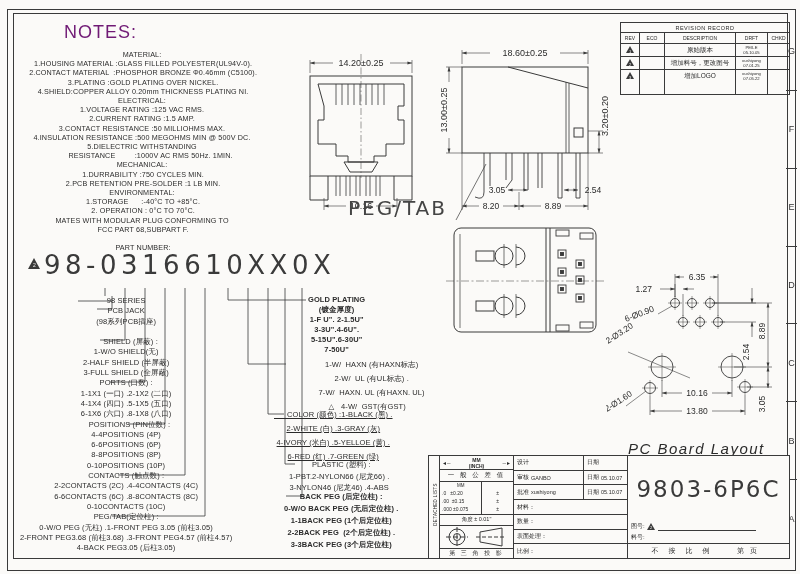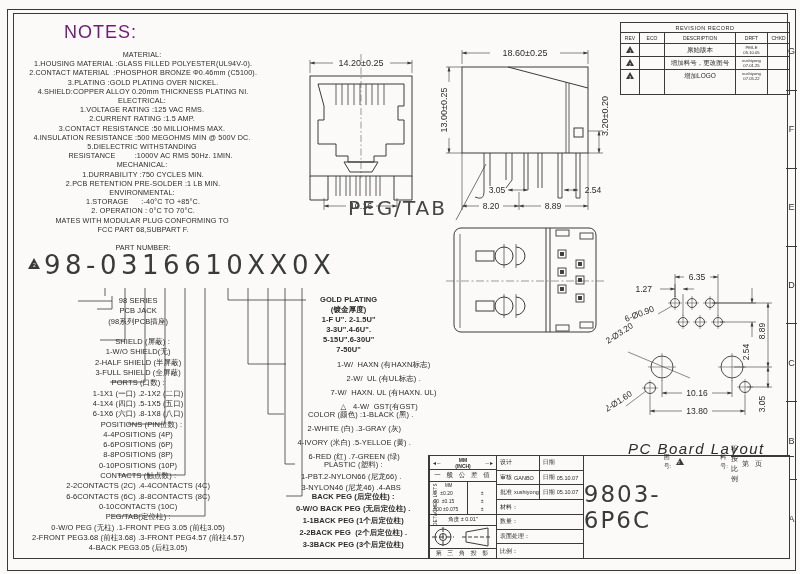--- a/index.html
+++ b/index.html
@@ -22,21 +22,21 @@
   .tri{position:relative;display:inline-block;}
   .tri::before{content:"";position:absolute;left:0;top:0;border-style:solid;border-color:transparent;border-bottom-color:#3a3a3a;}
   .tri i{position:absolute;left:0;right:0;text-align:center;color:#fbfaf8;font-style:normal;}
   .tri.big{width:13px;height:12px;margin:8px 3px 0 0;}
   .tri.big::before{border-width:0 6.5px 11px 6.5px;}
   .tri.big i{top:4px;font-size:5px;}
   .tri.tiny{width:9px;height:8px;}
   .tri.tiny::before{border-width:0 4.5px 7.5px 4.5px;}
   .tri.tiny i{top:2.5px;font-size:4px;}
   .blk{font-size:7.5px;line-height:10.3px;letter-spacing:.1px;}
-  .blk>div{min-height:10.3px;margin-left:12px;}
+  .blk>div{min-height:10.3px;}
   .blk.lh14>div{min-height:14px;line-height:14px;}
   .blk.lh10>div{min-height:10px;line-height:10px;font-weight:bold;}
   .blk.lh11>div{min-height:11.5px;line-height:11.5px;}
   .blk.lh12>div{min-height:12px;line-height:12px;font-weight:bold;}
   .pegtab{left:348px;top:196px;font-size:20px;letter-spacing:2px;color:#444;font-family:"DejaVu Sans",sans-serif;}
   svg{font-family:"Liberation Sans",sans-serif;}
   svg text{fill:#2b2b2b;}
   
   .revtbl{left:620px;top:22px;width:168px;border:1px solid #3a3a3a;font-size:5px;}
   .rt-title{height:9px;border-bottom:1px solid #3a3a3a;display:flex;align-items:center;justify-content:center;font-size:5.5px;letter-spacing:.5px;}
@@ -67,21 +67,21 @@
   .tb-proj svg{stroke:#3a3a3a;fill:none;stroke-width:1;}
   .tb-projlbl{flex:1;display:flex;align-items:center;justify-content:center;font-size:6px;letter-spacing:2px;border-top:1px solid #3a3a3a;}
   .tb-mid{width:113px;border-right:1px solid #3a3a3a;display:flex;flex-direction:column;}
   .tm-row{flex:1;display:flex;align-items:center;border-bottom:1px solid #3a3a3a;padding-left:3px;}
   .tm-row:last-child{border-bottom:none;}
   .tm-label{font-size:6px;margin-right:2px;white-space:nowrap;}
   .tm-val{font-size:5.5px;flex:1;white-space:nowrap;overflow:hidden;}
   .tm-dlabel{font-size:6px;padding-left:3px;white-space:nowrap;}
   .tm-dlabel:not(:empty){border-left:1px solid #3a3a3a;align-self:stretch;display:flex;align-items:center;width:14px;}
   .tm-date{font-size:5.5px;width:26px;white-space:nowrap;}
-  .tb-right{flex:1;display:flex;flex-direction:row;}
+  .tb-right{flex:1;display:flex;flex-direction:column;}
   .tb-pn{flex:1;display:flex;align-items:center;justify-content:center;font-size:23px;letter-spacing:2px;color:#3a3a3a;font-family:"DejaVu Sans",sans-serif;}
   .tb-dno,.tb-mno{height:11px;display:flex;align-items:center;padding:0 3px;font-size:6px;gap:2px;}
   .tb-dno .tb-line{flex:1;border-bottom:.8px solid #3a3a3a;height:7px;margin-right:30px;}
   .tb-foot{height:14px;border-top:1px solid #3a3a3a;display:flex;align-items:center;font-size:7px;}
   .tb-scale{flex:1;text-align:center;letter-spacing:4px;}
   .tb-page{width:52px;letter-spacing:2px;}
 </style>
 </head>
 <body>
 
@@ -135,21 +135,21 @@
     <path d="M228,296 V300 H306"></path>
     <path d="M248,296 V364 H286"></path>
     <path d="M268,296 V414 H284"></path>
     <path d="M285,296 V464 H295"></path>
     <path d="M302,296 V496 H286"></path>
   </svg>
 
   <div class="abs blk pre" style="left:20px;top:296px;"><div>98 SERIES</div><div>PCB JACK</div><div>(98系列PCB插座)</div><div> </div><div>    SHIELD (屏蔽) :</div><div>1-W/O SHIELD(无)</div><div>2-HALF SHIELD (半屏蔽)</div><div>3-FULL SHIELD (全屏蔽)</div><div>PORTS (口数) :</div><div>1-1X1 (一口) .2-1X2 (二口)</div><div>4-1X4 (四口) .5-1X5 (五口)</div><div>6-1X6 (六口) .8-1X8 (八口)</div><div>   POSITIONS (PIN位数) :</div><div>4-4POSITIONS (4P)</div><div>6-6POSITIONS (6P)</div><div>8-8POSITIONS (8P)</div><div>0-10POSITIONS (10P)</div><div>CONTACTS (触点数) :</div><div>2-2CONTACTS (2C) .4-4CONTACTS (4C)</div><div>6-6CONTACTS (6C) .8-8CONTACTS (8C)</div><div>0-10CONTACTS (10C)</div><div>PEG/TAB(定位柱) :</div><div>0-W/O PEG (无柱) .1-FRONT PEG 3.05 (前柱3.05)</div><div>2-FRONT PEG3.68 (前柱3.68) .3-FRONT PEG4.57 (前柱4.57)</div><div>4-BACK PEG3.05 (后柱3.05)</div></div>
   <div class="abs blk lh10 pre" style="left:308px;top:295px;"><div>GOLD PLATING</div><div>(镀金厚度)</div><div>1-F U". 2-1.5U"</div><div>3-3U".4-6U".</div><div>5-15U".6-30U"</div><div>7-50U"</div></div>
   <div class="abs blk lh14 pre" style="left:288px;top:358px;"><div>              1-W/  HAXN (有HAXN标志)</div><div>              2-W/  UL (有UL标志) .</div><div>              7-W/  HAXN. UL (有HAXN. UL)</div><div>          △   4-W/  GST(有GST)</div></div>
-  <div class="abs blk lh14 pre" style="left:283px;top:408px;"><div>      COLOR (颜色) :1-BLACK (黑) .</div><div>2-WHITE (白) .3-GRAY (灰)</div><div>4-IVORY (米白) .5-YELLOE (黄) .</div><div>6-RED (红) .7-GREEN (绿)</div></div>
+  <div class="abs blk lh14 pre" style="left:274px;top:408px;text-decoration:underline;"><div>      COLOR (颜色) :1-BLACK (黑) .</div><div>2-WHITE (白) .3-GRAY (灰)</div><div>4-IVORY (米白) .5-YELLOE (黄) .</div><div>6-RED (红) .7-GREEN (绿)</div></div>
   <div class="abs blk lh11 pre" style="left:289px;top:459px;"><div>  PLASTIC (塑料) :</div><div>1-PBT.2-NYLON66 (尼龙66) .</div><div>3-NYLON46 (尼龙46) .4-ABS</div></div>
   <div class="abs blk lh12 pre" style="left:284px;top:491px;"><div>BACK PEG (后定位柱) :</div><div>0-W/O BACK PEG (无后定位柱) .</div><div>1-1BACK PEG (1个后定位柱)</div><div>2-2BACK PEG  (2个后定位柱) .</div><div>3-3BACK PEG (3个后定位柱)</div></div>
 
   <svg class="abs" style="left:302px;top:46px;" width="118" height="172" viewBox="0 0 118 172" fill="none" stroke="#3a3a3a" stroke-width="1">
     <defs>
       <marker id="aF" viewBox="0 0 10 10" refX="9.5" refY="5" markerWidth="8" markerHeight="8" orient="auto-start-reverse">
         <path d="M0,2 L10,5 L0,8 Z" fill="#3a3a3a" stroke="none"></path>
       </marker>
     </defs>
     <path stroke-width="0.6" d="M8,27 V14 M110,27 V14"></path>

